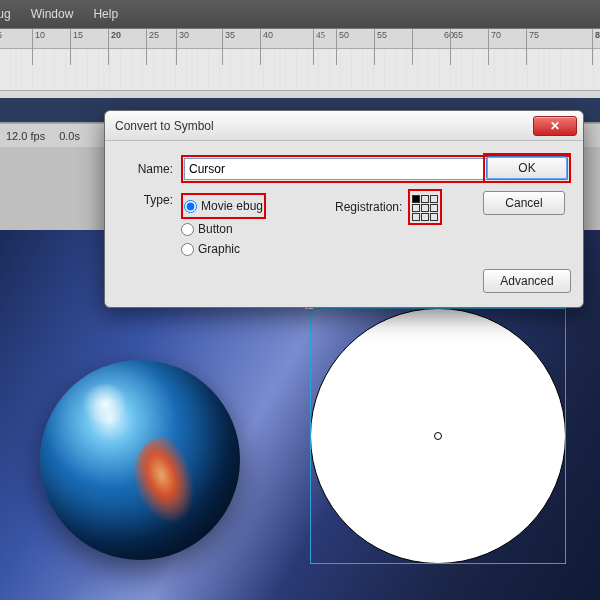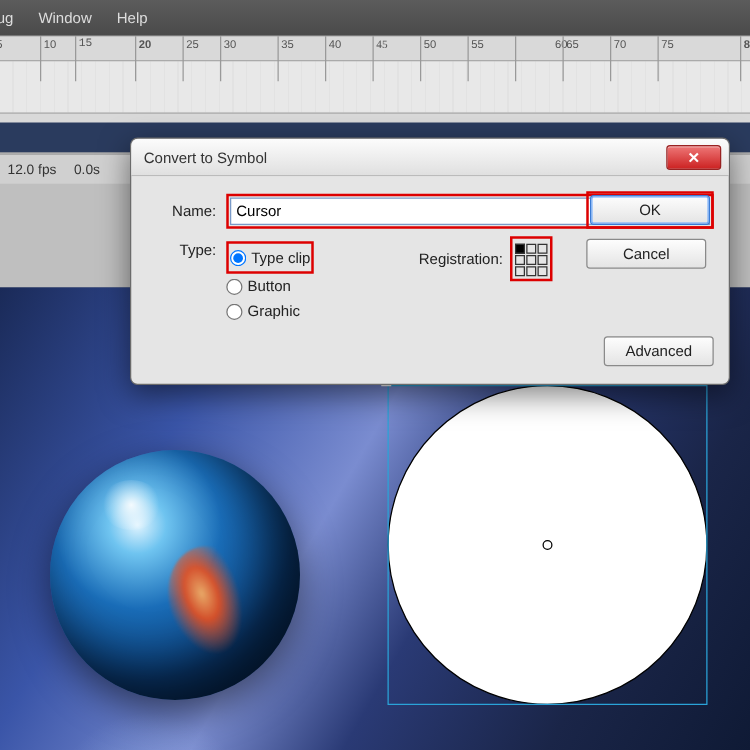--- a/index.html
+++ b/index.html
@@ -39,46 +39,46 @@
 .lbl { width: 56px; text-align:right; margin-right:8px; }
 .nameinput { flex:1; height:22px; border:1px solid #7a9ac8; padding:2px 4px; font-size:12px; background:#fff; }
 .redwrap { border: 2px solid #d00; padding: 1px; display:inline-block; }
 .radiorow { display:flex; align-items:center; height:20px; }
 .radiorow input { margin-right:4px; }
 .regblock { position:absolute; left:230px; top:48px; display:flex; align-items:center; gap:6px;}
 .reggrid { display:inline-grid; grid-template-columns: repeat(3, 8px); grid-template-rows: repeat(3, 8px); gap:1px; padding:1px; }
 .reggrid span { border:1px solid #333; }
 .reggrid span.sel { background:#000; }
 .btncol { position:absolute; right:12px; top:12px; display:flex; flex-direction:column; gap:8px; }
-.btn { width:96px; height:24px; background: linear-gradient(#fdfdfd,#e4e4e4); border:1px solid #8a8a8a; border-radius:3px; font-size:12px; display:flex; align-items:center; justify-content:center; cursor:pointer;}
+.btn { width:82px; height:24px; background: linear-gradient(#fdfdfd,#e4e4e4); border:1px solid #8a8a8a; border-radius:3px; font-size:12px; display:flex; align-items:center; justify-content:center; cursor:pointer;}
 .btn.primary { border:1px solid #3a7bd5; box-shadow: 0 0 0 1px #6aa8ff inset; }
 .advrow { display:flex; justify-content:flex-end; margin-top: 8px; }
 
 .band { position:absolute; top:122px; left:0; right:0; height:108px; background:#bfbfbf; border-top:1px solid #999;}
 </style>
 </head>
 <body>
 
 <div class="menubar">
   <span>ebug</span>
   <span>Window</span>
   <span>Help</span>
 </div>
 
 <div class="timeline">
   <div class="ruler">
       <div class="tick" style="left: -6px;">5</div>
       <div class="tick" style="left: 32px;">10</div>
-      <div class="tick" style="left: 60px; font-family: Liberation Mono, monospace;">15</div>
+      <div class="tick" style="left: 70px;">15</div>
       <div class="tick" style="left: 108px; font-weight: bold;">20</div>
       <div class="tick" style="left: 146px;">25</div>
       <div class="tick" style="left: 176px;">30</div>
       <div class="tick" style="left: 222px;">35</div>
       <div class="tick" style="left: 260px;">40</div>
-      <div class="tick" style="left: 298px; font-family: Liberation Serif, serif;">45</div>
+      <div class="tick" style="left: 313px; font-family: Liberation Serif, serif;">45</div>
       <div class="tick" style="left: 336px;">50</div>
       <div class="tick" style="left: 374px;">55</div>
       <div class="tick" style="left: 412px; padding-left: 31px;">60</div>
       <div class="tick" style="left: 450px;">65</div>
       <div class="tick" style="left: 488px;">70</div>
       <div class="tick" style="left: 526px;">75</div>
       <div class="tick" style="left: 592px; font-weight: bold;">80</div>
     </div>
   <div class="frames"></div>
 </div>
@@ -115,21 +115,21 @@
         <input class="nameinput" value="Cursor" style="">
       </span>
     </div>
 
     <div class="row" style="align-items:flex-start;">
       <div class="lbl">Type:</div>
       <div>
         <span class="redwrap">
           <label class="radiorow">
             <input type="radio" name="t" checked="" style="">
-            <span>Type clip</span>
+            <span>Movie ebug</span>
           </label>
         </span>
         <label class="radiorow">
           <input type="radio" name="t" style="">
           <span>Button</span>
         </label>
         <label class="radiorow">
           <input type="radio" name="t" style="">
           <span>Graphic</span>
         </label>

